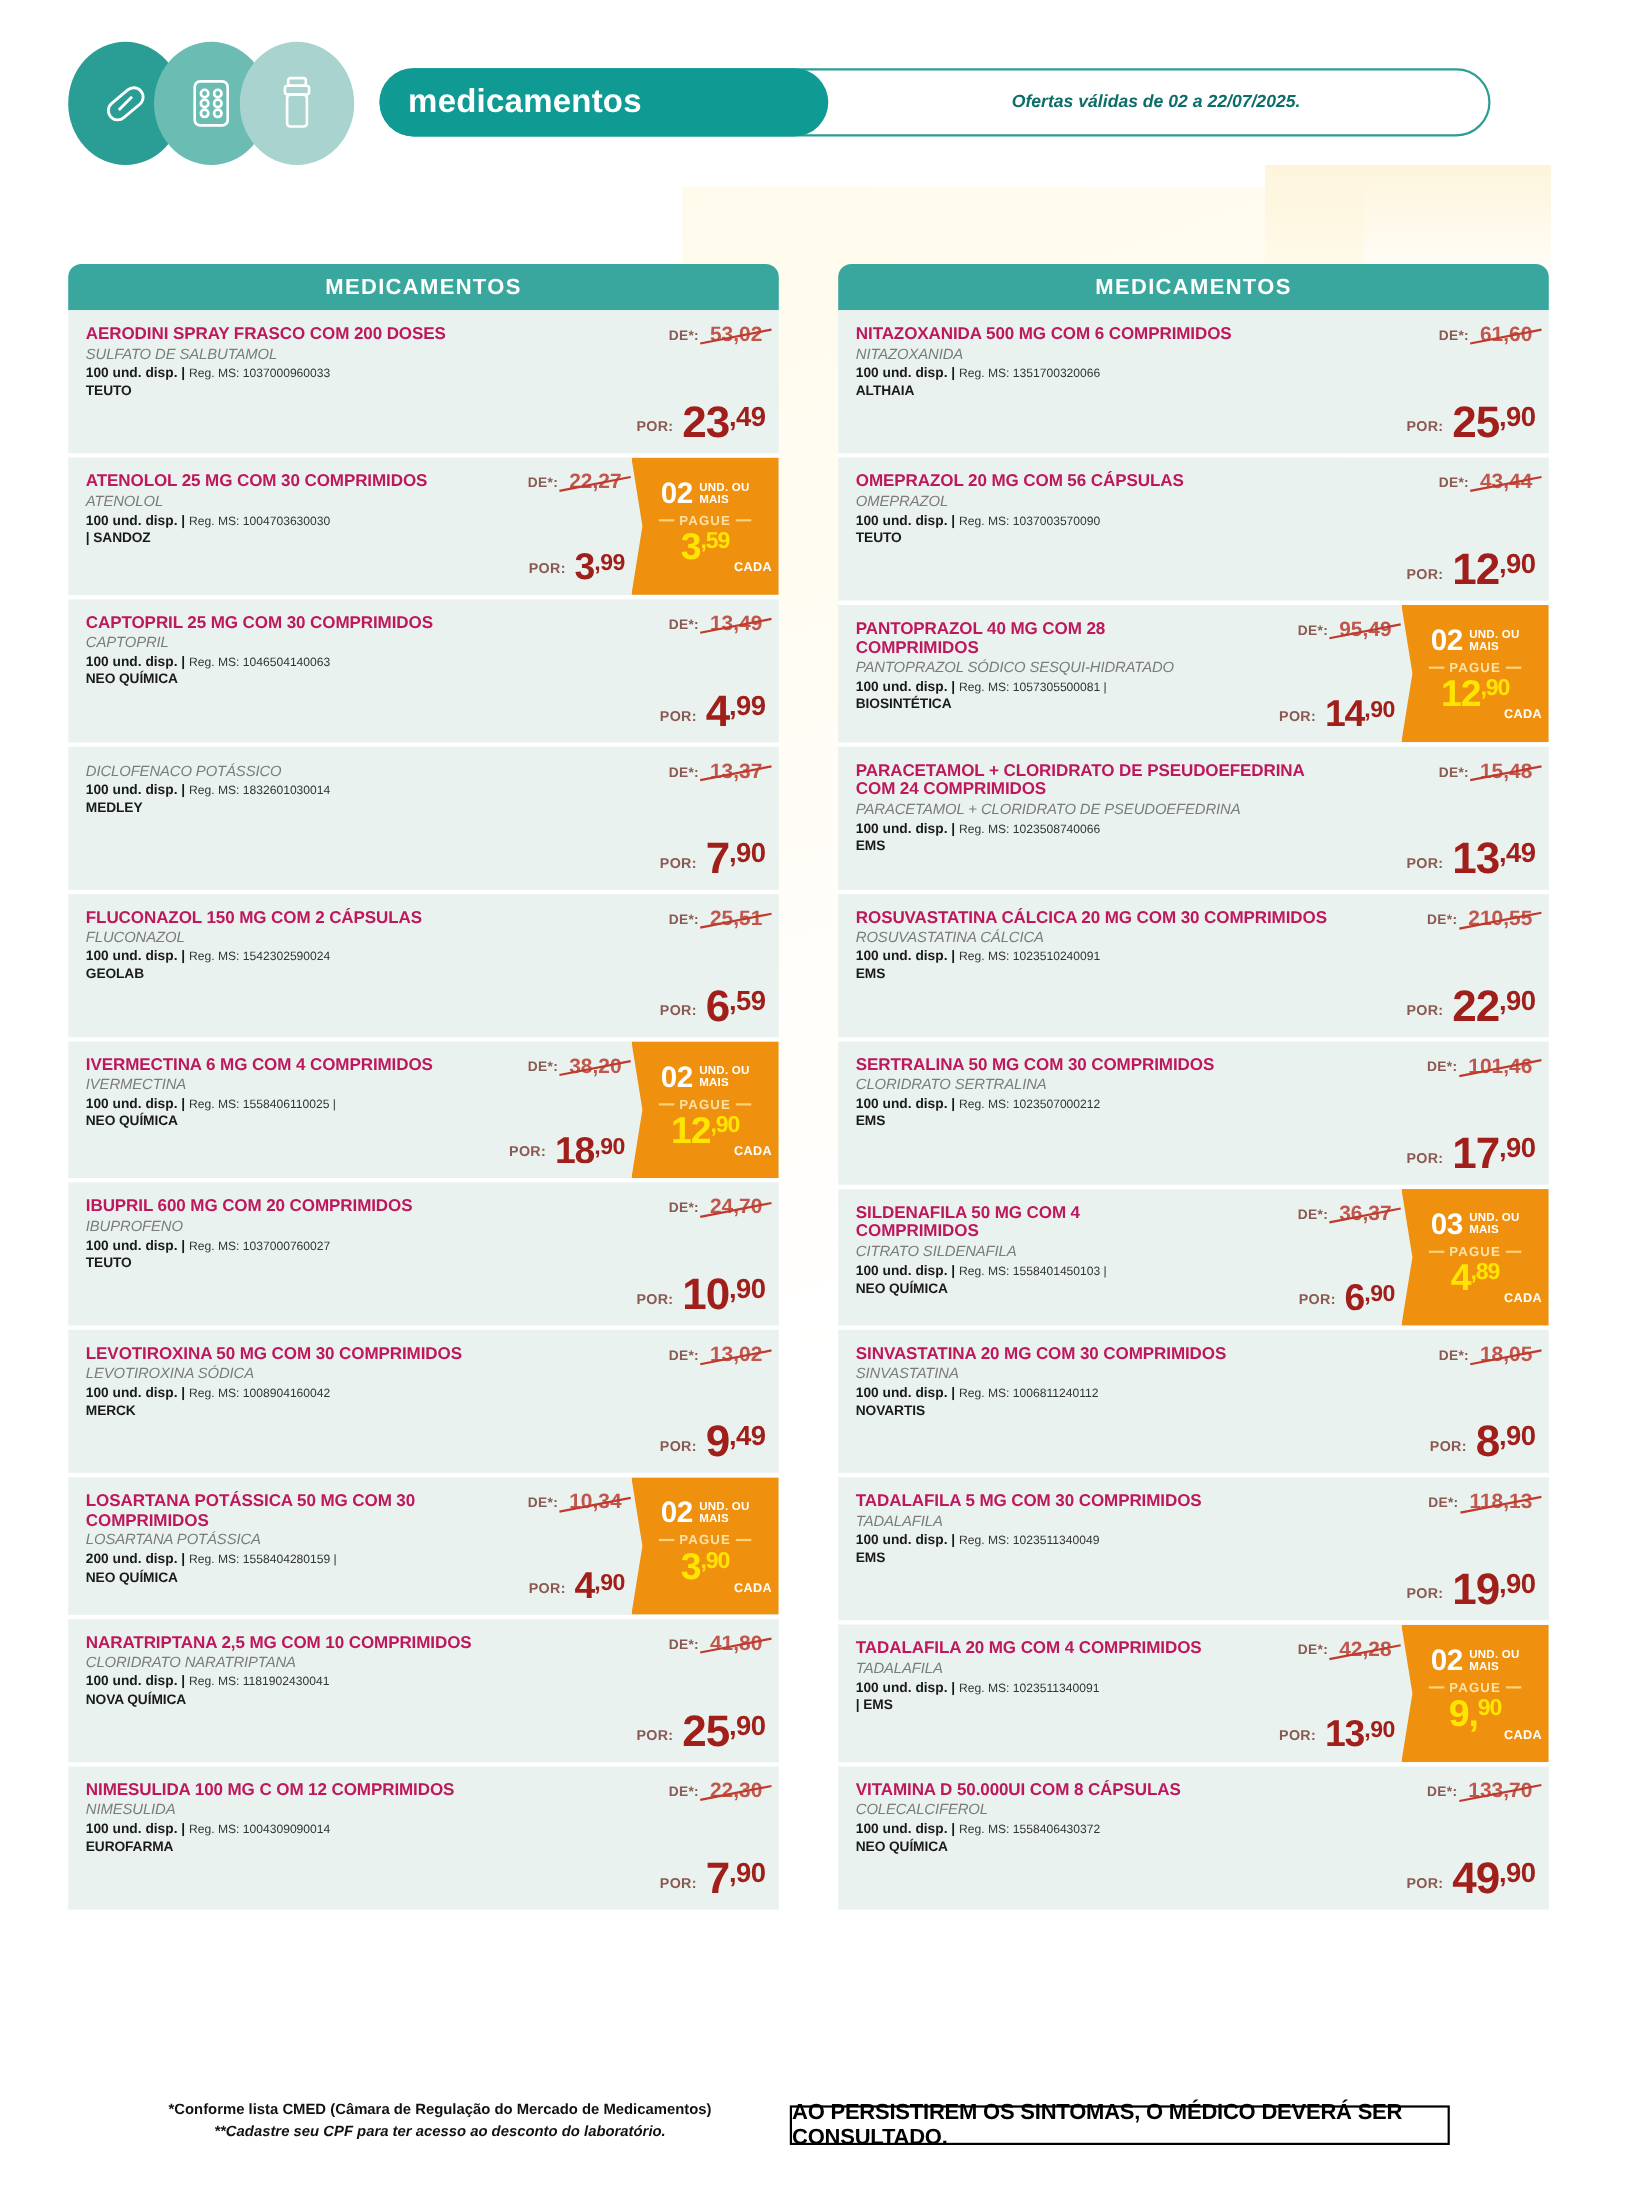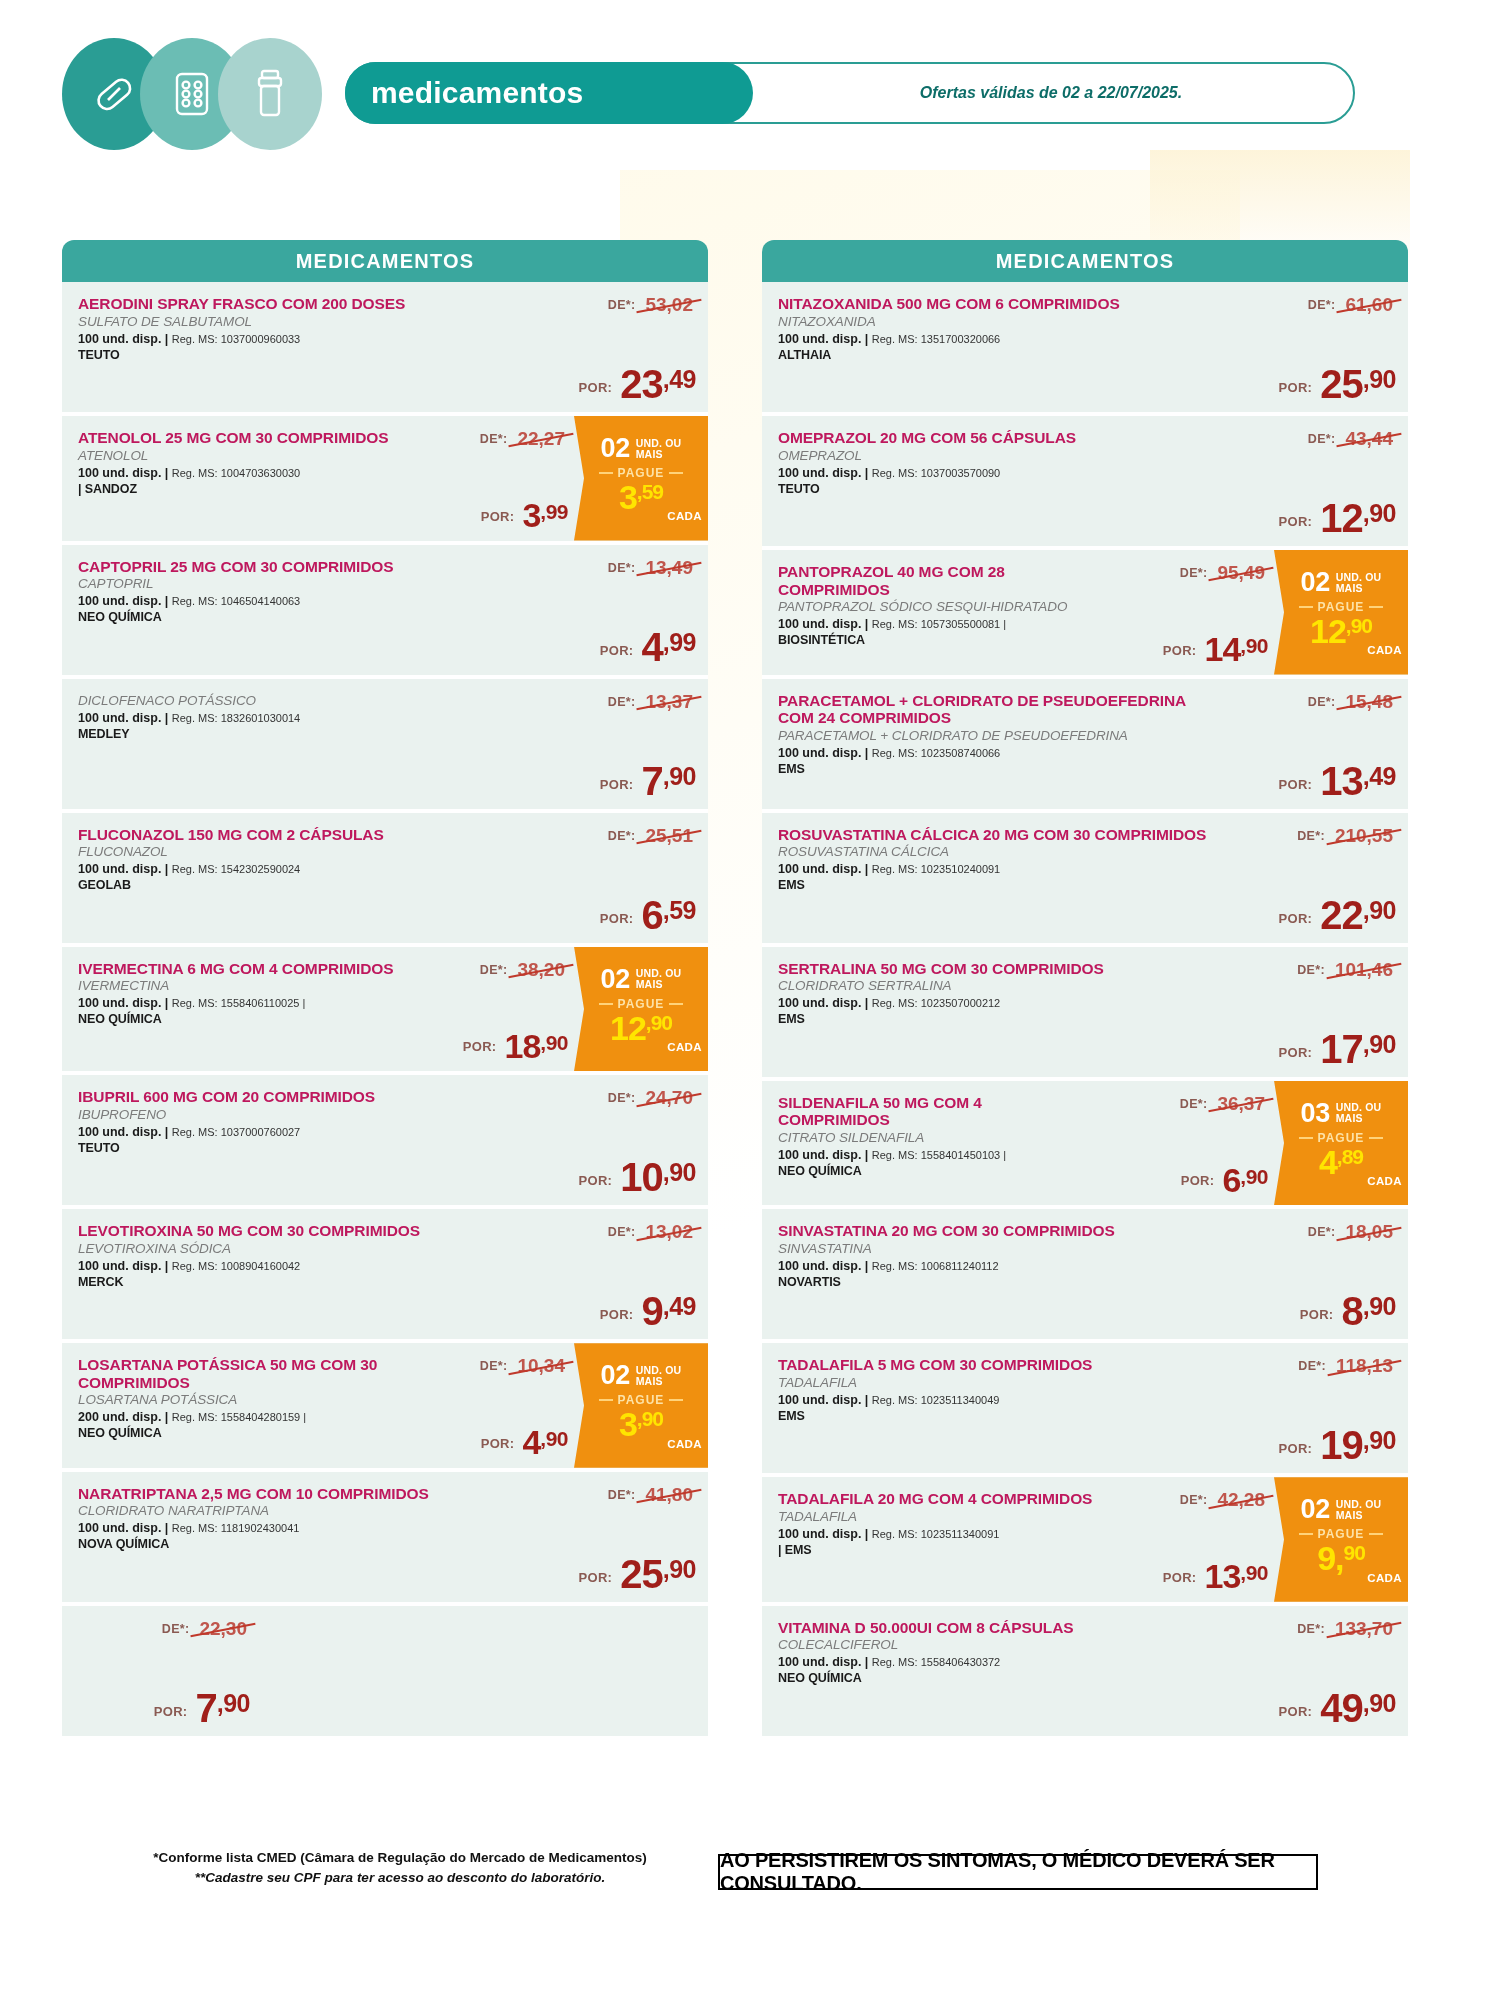--- a/index.html
+++ b/index.html
@@ -162,21 +162,21 @@
     font-size:34px; font-weight:bold; line-height:.95; letter-spacing:-1px;
     margin-top:1px;
   }
   .promo-price .cents { font-size:21px; margin-top:1px; }
   .promo-cada {
     align-self:flex-end; font-size:11.5px; font-weight:bold; color:#ffffff;
     letter-spacing:.4px; margin-top:-3px; padding-right:2px;margin-left:28px;
   }
 
   
-  .footer { position:absolute; left:0; top:1840px; width:1491px; height:90px; }
+  .footer { position:absolute; left:0; top:1900px; width:1491px; height:90px; }
   .foot-left {
     position:absolute; left:120px; top:8px; width:560px; text-align:center;
   }
   .foot-left .l1 { font-size:13.5px; font-weight:bold; color:#111; line-height:1.45; }
   .foot-left .l2 { font-size:13.5px; font-weight:bold; font-style:italic; color:#111; line-height:1.45; }
   .foot-box {
     position:absolute; left:718px; top:14px; width:600px; height:36px;
     border:2.5px solid #000; background:#fff;
     display:flex; align-items:center; justify-content:center;
   }
@@ -483,20 +483,26 @@
             <div class="row-por">
               <span class="lbl-por">POR:</span>
               <span class="new-price">
                 <span>25</span>
                 <span class="cents">,90</span>
               </span>
             </div>
           </div>
         </div>
         <div class="card">
+          <div class="card-info">
+            <div class="p-name">NIMESULIDA 100 MG C OM 12 COMPRIMIDOS</div>
+            <div class="p-generic">NIMESULIDA</div>
+            <div class="p-reg"><span>100 und. disp. | </span><span class="thin">Reg. MS: 1004309090014</span></div>
+            <div class="p-brand">EUROFARMA</div>
+          </div>
           <div class="card-price">
             <div class="row-de">
               <span class="lbl-de">DE*:</span>
               <span class="old-price">22,30</span>
             </div>
             <div class="row-por">
               <span class="lbl-por">POR:</span>
               <span class="new-price">
                 <span>7</span>
                 <span class="cents">,90</span>

